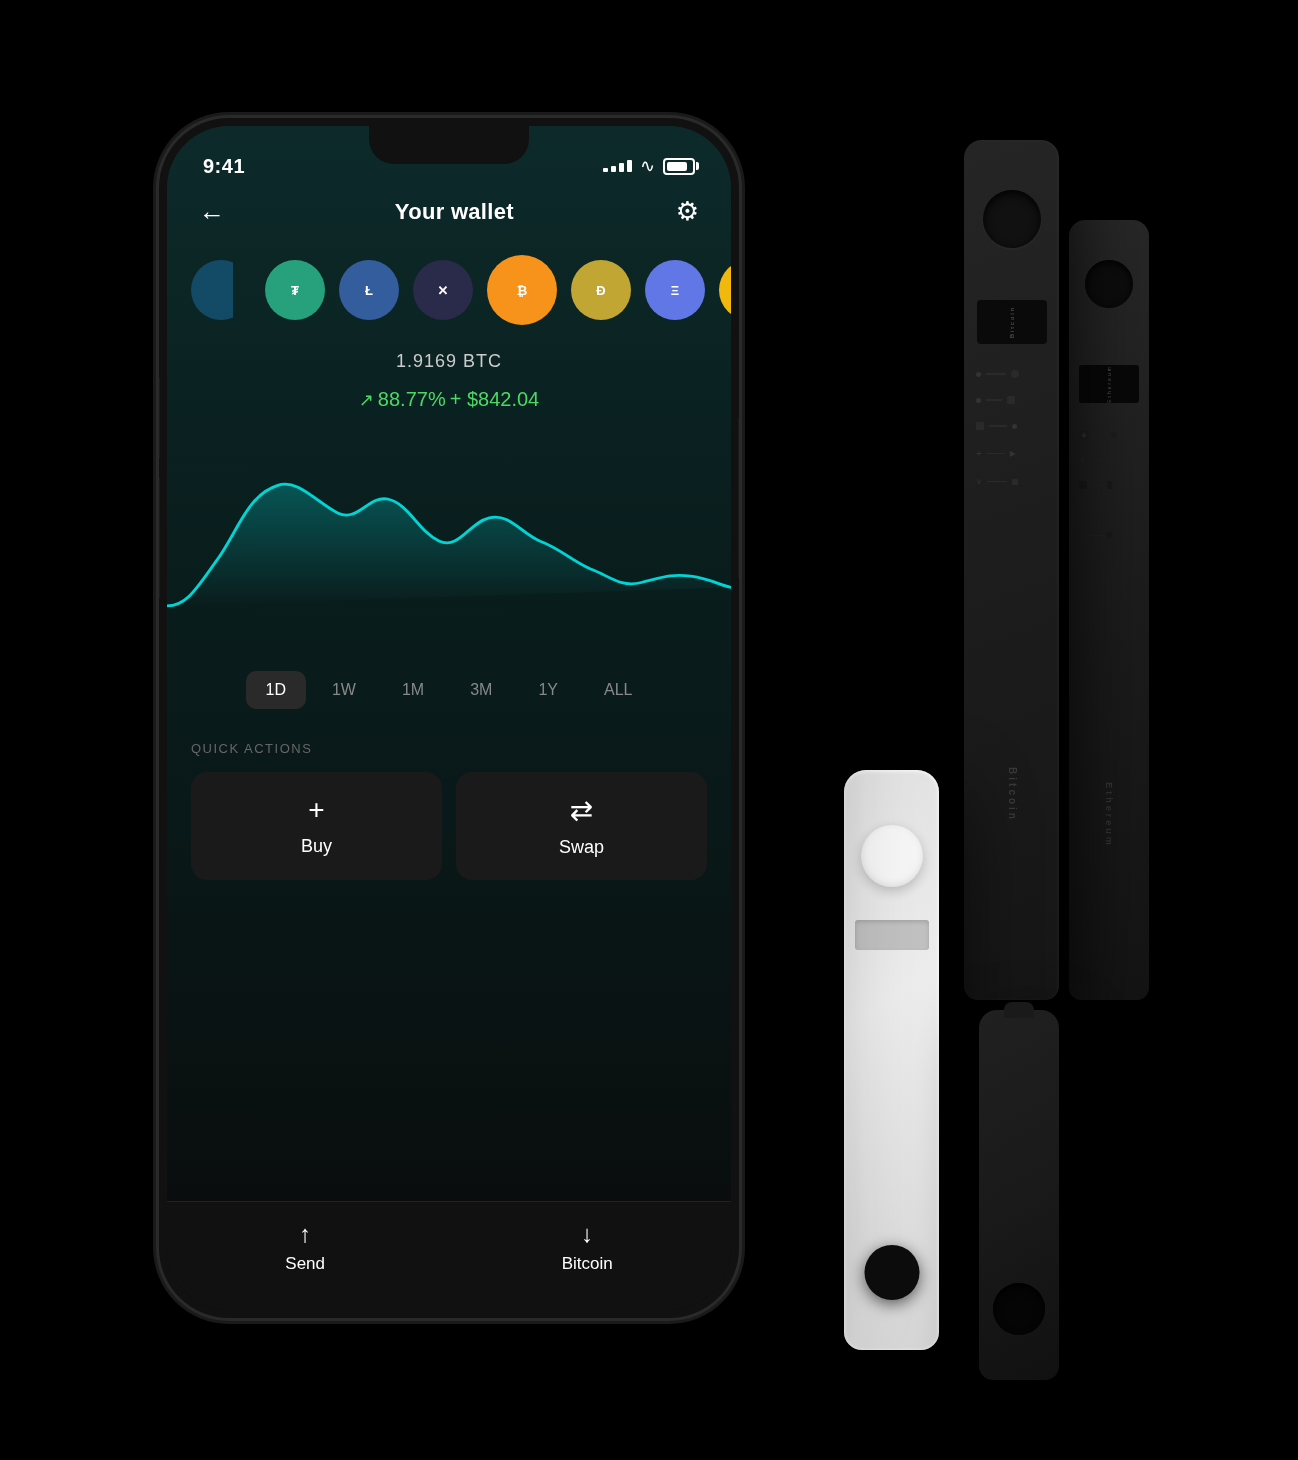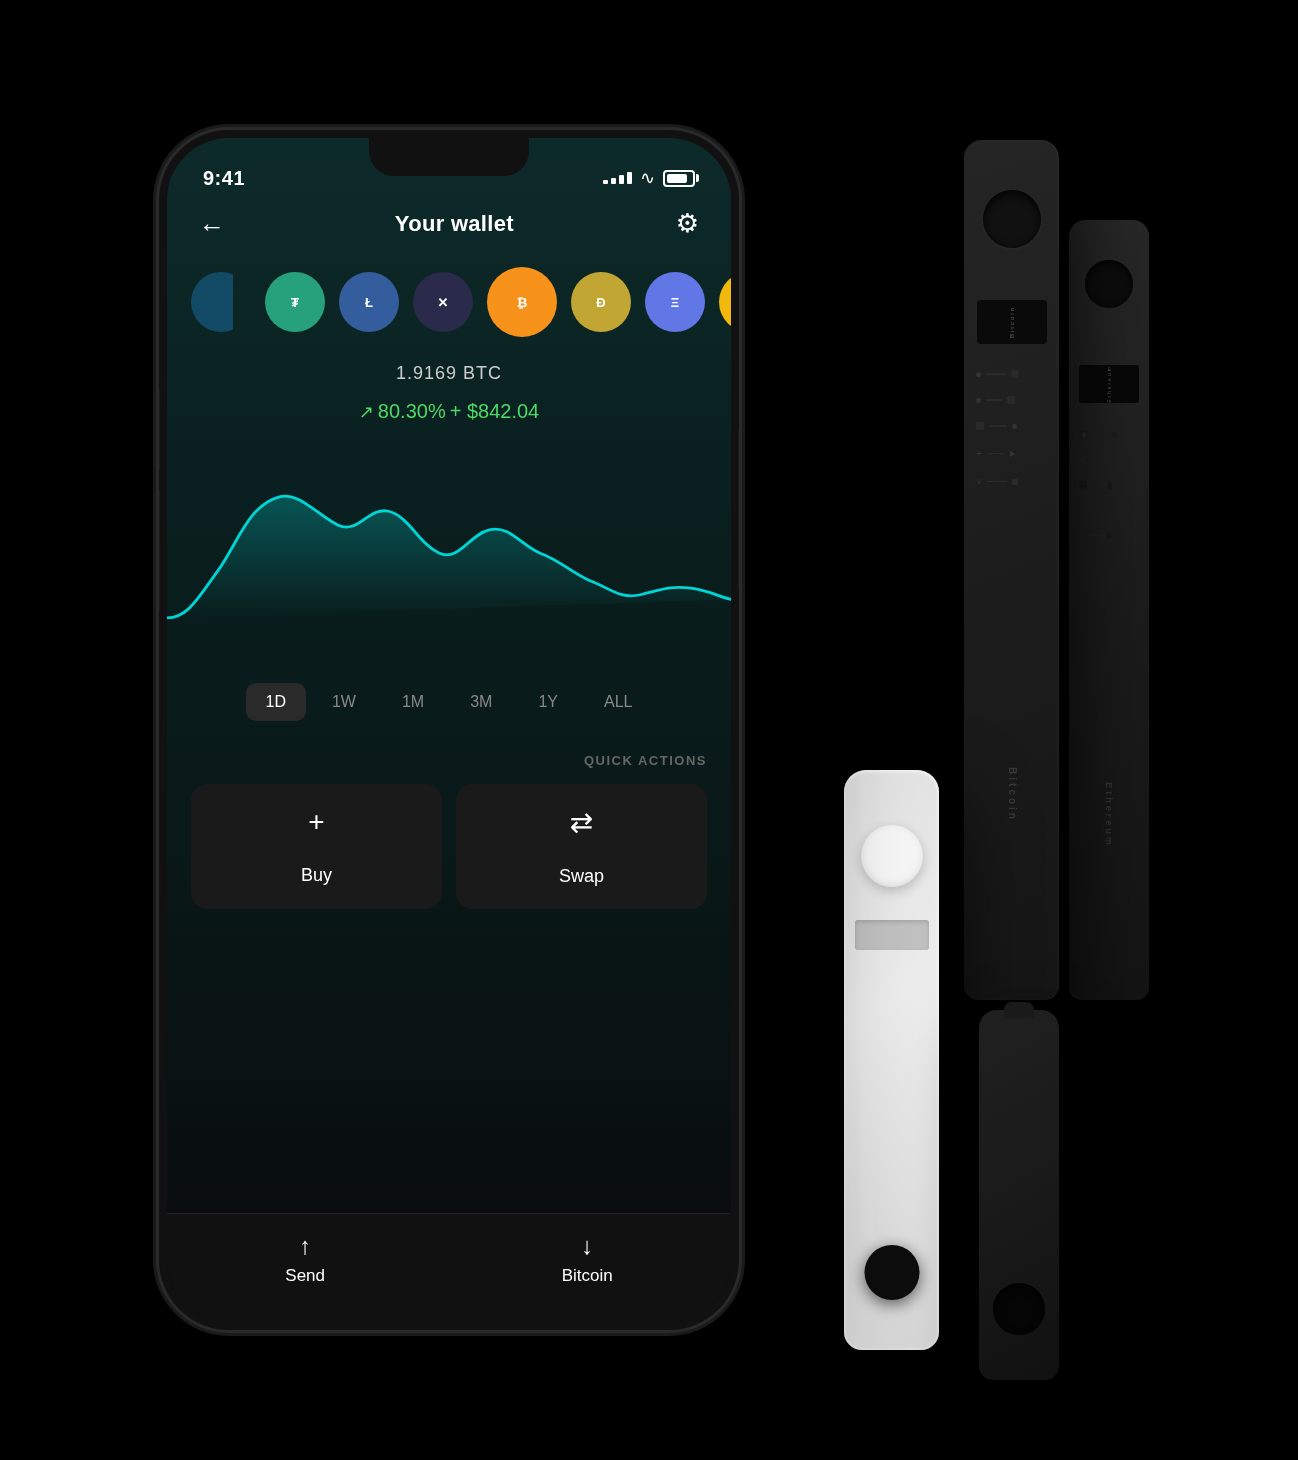--- a/index.html
+++ b/index.html
@@ -22,21 +22,21 @@
       height: 1300px;
       display: flex;
       align-items: center;
       justify-content: center;
     }
 
     
     .phone {
       position: absolute;
       left: 60px;
-      top: 50px;
+      top: 38px;
       width: 580px;
       height: 1200px;
       background: #111;
       border-radius: 70px;
       box-shadow:
         0 0 0 3px #2a2a2a,
         0 0 0 6px #1a1a1a,
         30px 60px 120px rgba(0,0,0,0.9),
         -5px 0 20px rgba(0,0,0,0.5);
       overflow: hidden;
@@ -292,24 +292,23 @@
     
     .quick-actions-section {
       padding: 16px 24px;
       position: relative;
       z-index: 5;
     }
 
     .section-label {
       color: #666;
       font-size: 13px;
-      font-weight: 700;
+      font-weight: 400;
       letter-spacing: 1.5px;
       margin-bottom: 16px;
-      text-align: right;
     }
 
     .action-buttons {
       display: flex;
       gap: 14px;
     }
 
     .action-btn {
       flex: 1;
       background: #1a1a1a;
@@ -325,21 +324,20 @@
 
     .action-icon {
       color: #fff;
       font-size: 28px;
     }
 
     .action-label {
       color: #fff;
       font-size: 18px;
       font-weight: 500;
-      margin-top: 17px;
     }
 
     
     .bottom-bar {
       position: absolute;
       bottom: 0;
       left: 0;
       right: 0;
       background: #111;
       padding: 18px 0 36px;
@@ -462,21 +460,21 @@
         <div class="coin coin-bnb">
           
         </div>
 
       </div>
 
       <div class="wallet-info">
         <div class="btc-amount">1.9169 BTC</div>
         <div class="percent-change">
           <span class="arrow-up">↗</span>
-          <span>80.30%</span>
+          <span>88.77%</span>
           <span>+ $842.04</span>
         </div>
       </div>
 
       <div class="chart-container">
         <svg viewBox="0 0 560 220" preserveAspectRatio="none">
           <defs>
             <linearGradient id="chartGrad" x1="0" y1="0" x2="0" y2="1">
               <stop offset="0%" stop-color="#00d4d4" stop-opacity="0.3"></stop>
               <stop offset="100%" stop-color="#00d4d4" stop-opacity="0"></stop>

